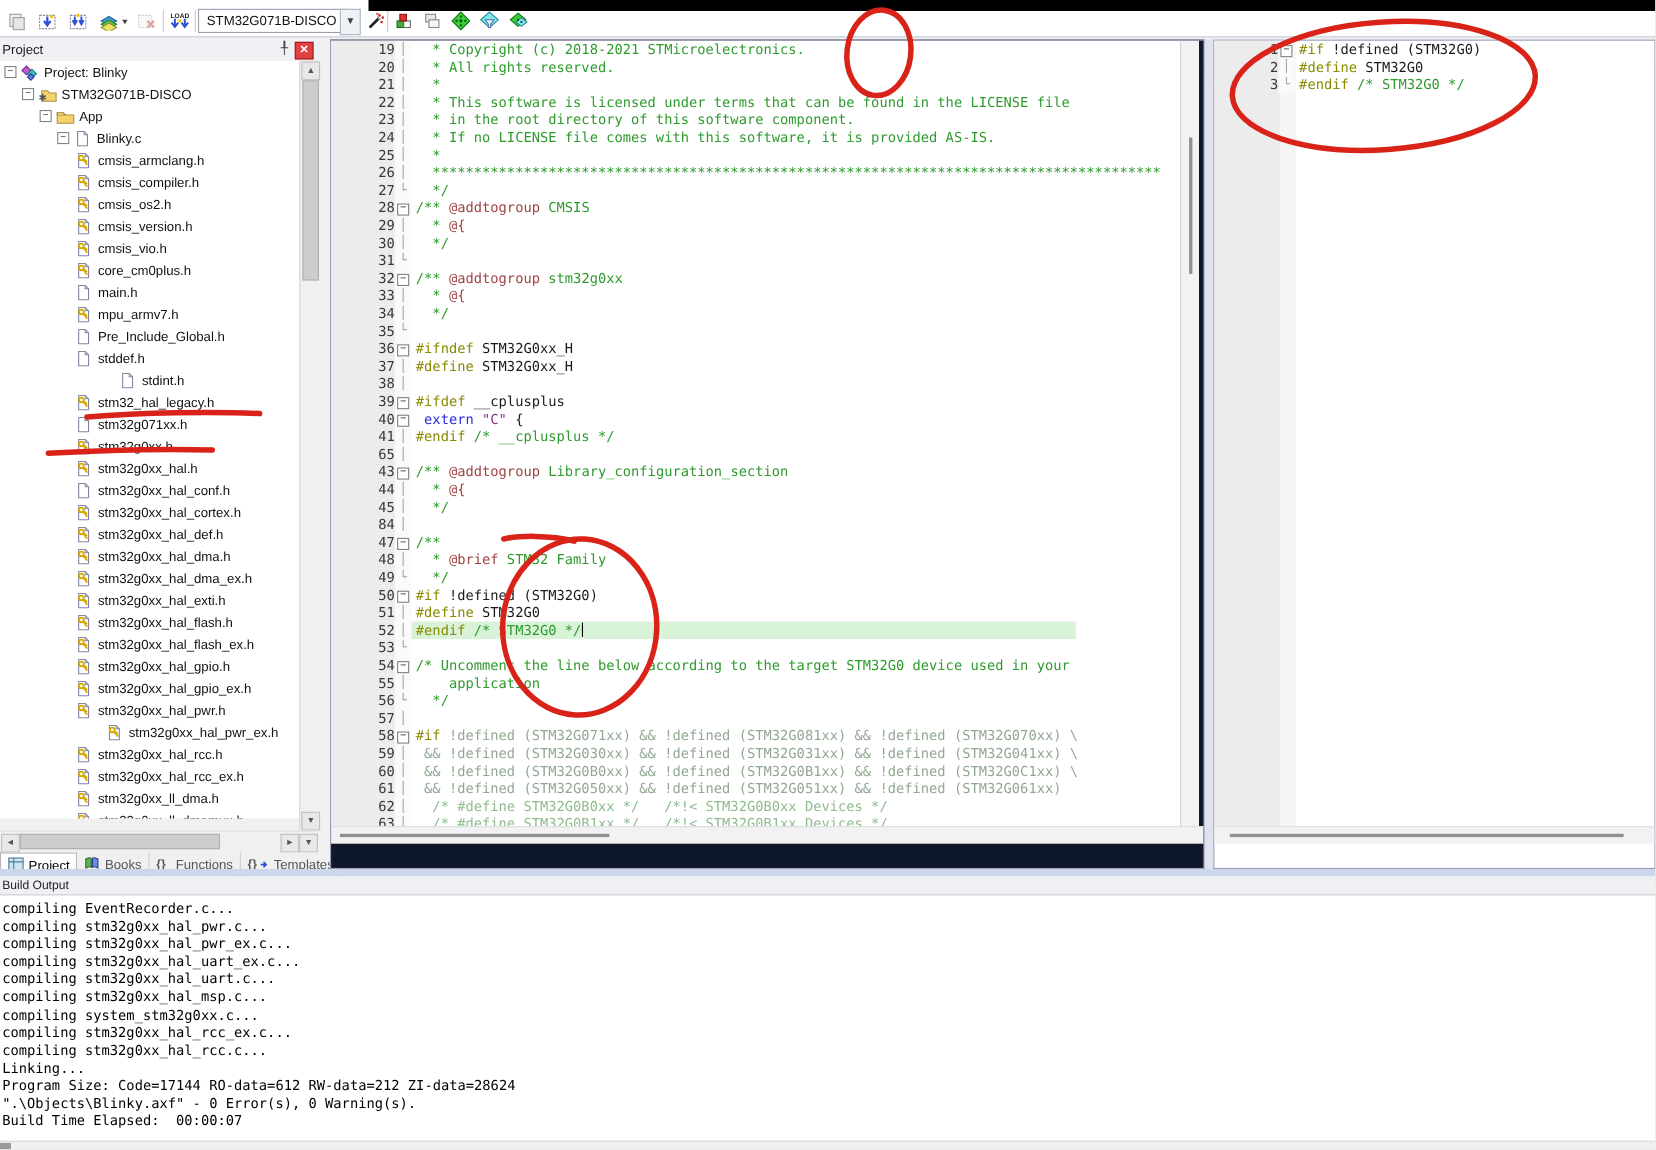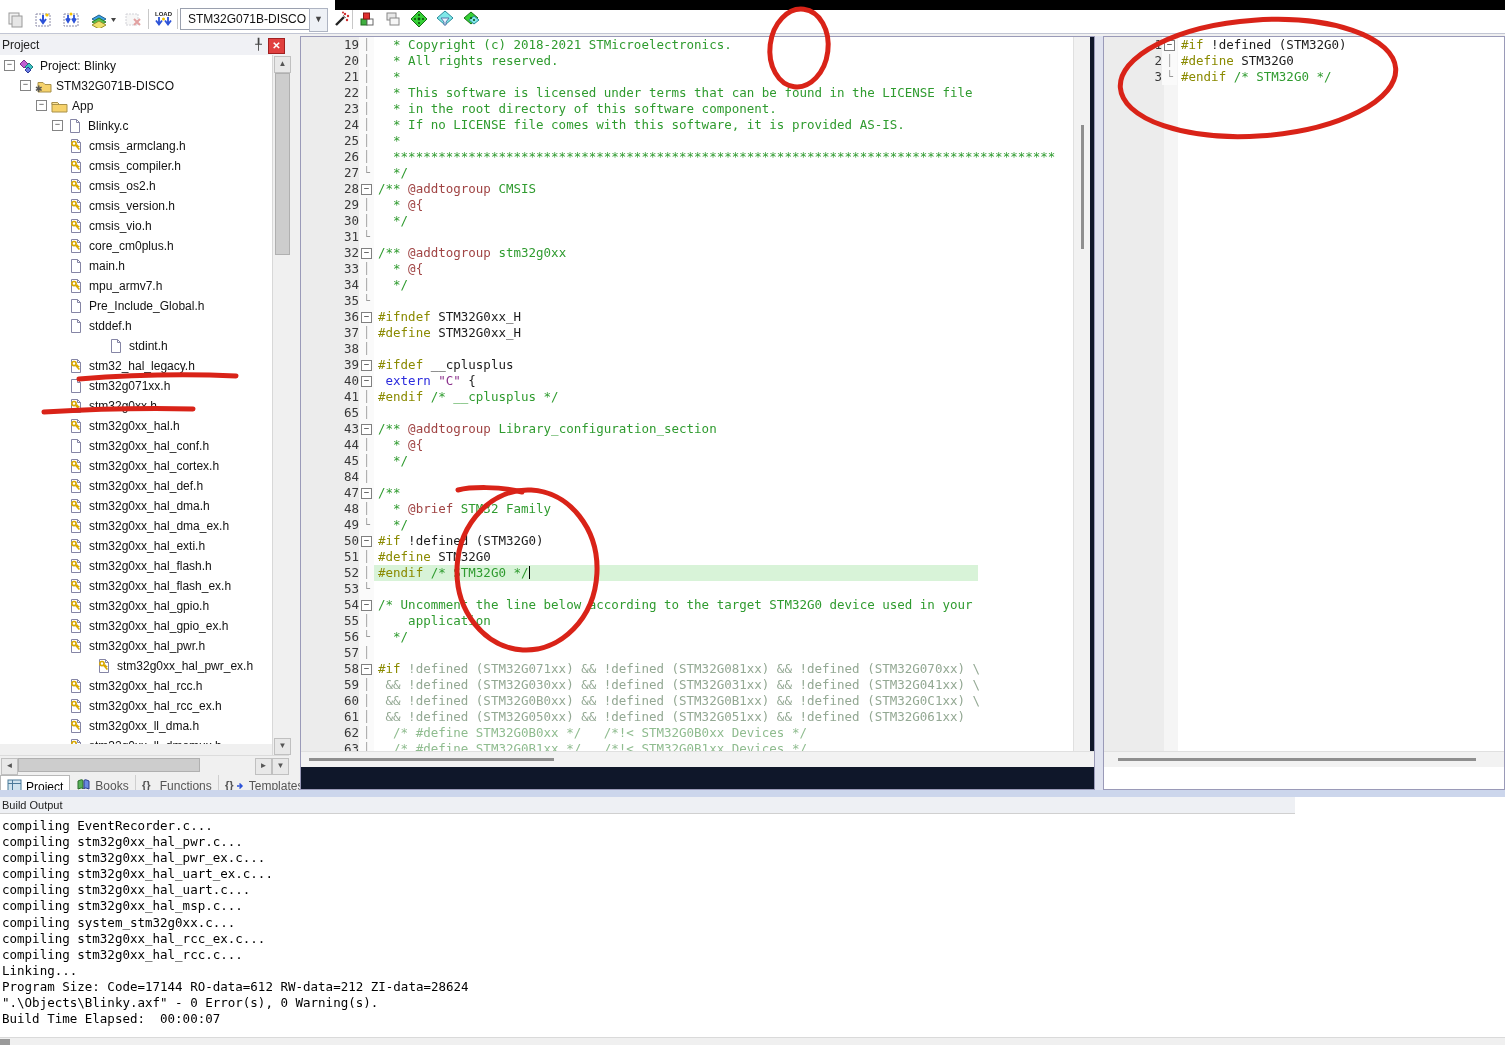--- a/index.html
+++ b/index.html
@@ -65,21 +65,21 @@
   .cursor{display:inline-block;width:1px;height:13px;background:#000;vertical-align:-2px;}
   
   .vscroll{position:absolute;width:16px;background:#f2f2f2;border-left:1px solid #e0e0e0;}
   .vthumb{position:absolute;left:7px;width:3px;background:#8f8f8f;}
   .hscroll{position:absolute;height:15px;background:#f2f2f2;border-top:1px solid #e0e0e0;}
   .hthumb{position:absolute;top:6px;height:3px;background:#8f8f8f;}
   .tabbar-btn{position:absolute;top:8px;font-size:10px;color:#222;}
   
   #build-sep{left:0;top:790px;width:1505px;height:7px;background:#ccd6ec;}
   #build-panel{left:0;top:797px;width:1505px;height:248px;background:#fff;}
-  #build-head{position:absolute;left:0;top:0;width:1295px;height:17px;background:#eef0f4;border-bottom:1px solid #d0d0d0;
+  #build-head{position:absolute;left:0;top:0;width:1505px;height:17px;background:#eef0f4;border-bottom:1px solid #d0d0d0;
       font-size:11px;color:#222;line-height:16px;padding-left:2px;box-sizing:border-box;}
   #build-lines{position:absolute;left:2px;top:21px;font-family:"DejaVu Sans Mono",monospace;font-size:12.5px;line-height:16.1px;color:#000000;white-space:pre;}
   #build-scroll{position:absolute;left:0;top:240px;width:1505px;height:8px;background:#f0f0f0;border-top:1px solid #dadada;}
   #build-nub{position:absolute;left:0;top:1px;width:10px;height:6px;background:#9a9a9a;}
   
   #anno{left:0;top:0;width:1505px;height:1045px;pointer-events:none;}
 </style>
 </head>
 <body>
 

